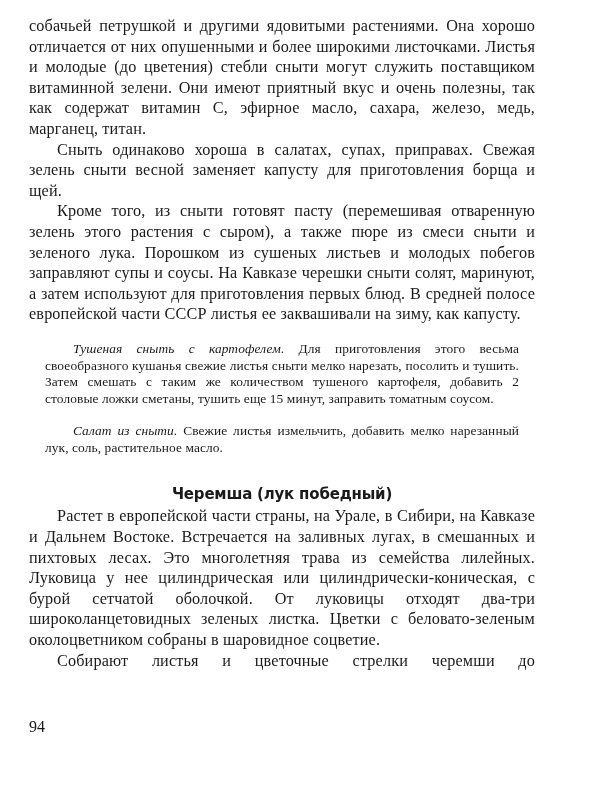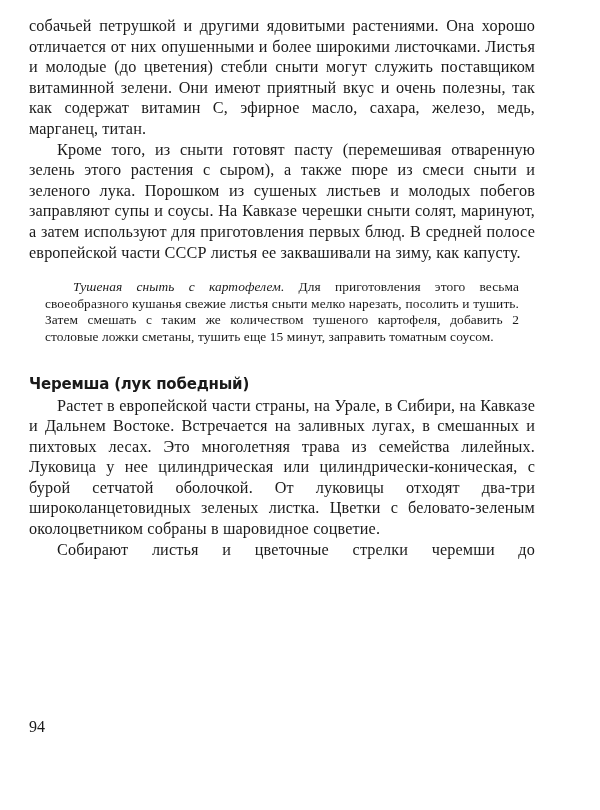--- a/index.html
+++ b/index.html
@@ -18,38 +18,40 @@
   .small {
     font-family: "Liberation Serif", "DejaVu Serif", serif;
     font-size: 13.4px; line-height: 16.6px; text-align: justify;
     letter-spacing: 0.1px; margin-top: 8px;
   }
   .small p { margin: 16px; text-indent: 28px; }
   .small i { font-style: italic; }
   .heading {
     font-family: "DejaVu Sans", "Liberation Sans", sans-serif;
     font-weight: bold; font-size: 15px; line-height: 20px;
-    margin: 28px 0 2px 0; letter-spacing: -0.2px;
+    margin: 28px 0 2px 0; letter-spacing: -0.2px; text-align: center;
   }
   .page-number {
     position: absolute; left: 29px; top: 718px;
     font-family: "Liberation Serif", "DejaVu Serif", serif; font-size: 16px;
   }
 </style>
 </head>
 <body>
 
 <div class="page">
   <div class="body-text">
     <p id="cont">собачьей петрушкой и другими ядовитыми растениями. Она хорошо отличается от них опушенными и более широкими листочками. Листья и молодые (до цветения) стебли сныти могут служить поставщиком витаминной зелени. Они имеют приятный вкус и очень полезны, так как содержат витамин С, эфирное масло, сахара, железо, медь, марганец, титан.</p>
+    <p class="indent">Сныть одинаково хороша в салатах, супах, приправах. Свежая зелень сныти весной заменяет капусту для приготовления борща и щей.</p>
     <p class="indent">Кроме того, из сныти готовят пасту (перемешивая отваренную зелень этого растения с сыром), а также пюре из смеси сныти и зеленого лука. Порошком из сушеных листьев и молодых побегов заправляют супы и соусы. На Кавказе черешки сныти солят, маринуют, а затем используют для приготовления первых блюд. В средней полосе европейской части СССР листья ее заквашивали на зиму, как капусту.</p>
   </div>
 
   <div class="small">
     <p><i>Тушеная сныть с картофелем.</i> <span>Для приготовления этого весьма своеобразного кушанья свежие листья сныти мелко нарезать, посолить и тушить. Затем смешать с таким же количеством тушеного картофеля, добавить 2 столовые ложки сметаны, тушить еще 15 минут, заправить томатным соусом.</span></p>
+    <p><i>Салат из сныти.</i> <span>Свежие листья измельчить, добавить мелко нарезанный лук, соль, растительное масло.</span></p>
   </div>
 
   <div class="heading">Черемша (лук победный)</div>
 
   <div class="body-text">
     <p class="indent">Растет в европейской части страны, на Урале, в Сибири, на Кавказе и Дальнем Востоке. Встречается на заливных лугах, в смешанных и пихтовых лесах. Это многолетняя трава из семейства лилейных. Луковица у нее цилиндрическая или цилиндрически-коническая, с бурой сетчатой оболочкой. От луковицы отходят два-три широколанцетовидных зеленых листка. Цветки с беловато-зеленым околоцветником собраны в шаровидное соцветие.</p>
     <p class="indent" style="text-align-last: justify;">Собирают листья и цветочные стрелки черемши до</p>
   </div>
 </div>
 

